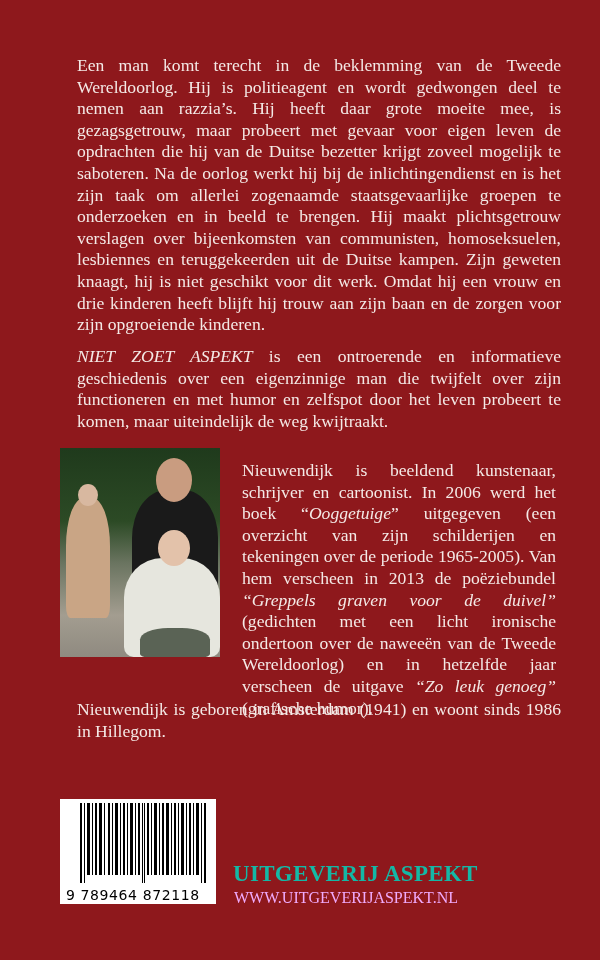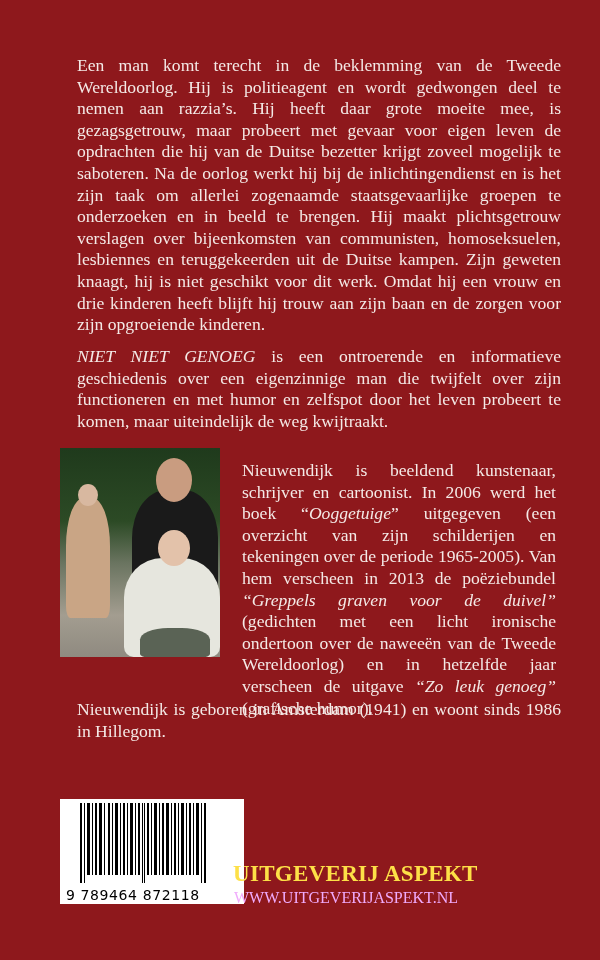--- a/index.html
+++ b/index.html
@@ -28,43 +28,43 @@
     overflow: hidden;
   }
   .fig { position: absolute; border-radius: 40% 40% 10% 10%; }
   #bio {
     position: absolute; left: 170px; top: 0; width: 314px;
     font-size: 17.6px; line-height: 21.6px; text-align: justify; margin: 12px;
   }
   #p4 { top: 682px; }
   #barcode {
     position: absolute; left: 60px; top: 799px;
-    width: 184px; height: 105px; background: #fff;
+    width: 156px; height: 105px; background: #fff;
   }
   #bars { position: absolute; left: 20px; top: 4px; width: 130px; height: 80px; }
   #isbn {
     position: absolute; left: 6px; bottom: 1px;
     font-family: "DejaVu Sans", sans-serif; font-size: 14px; color: #000; letter-spacing: 0.6px;
     background: #fff;
   }
   #pub-name {
     position: absolute; left: 233px; top: 861px;
-    font-size: 23px; font-weight: bold; letter-spacing: 0.3px; color: #fde047;
+    font-size: 23px; font-weight: bold; letter-spacing: 0.3px; color: #14b8a6;
   }
   #pub-url {
     position: absolute; left: 234px; top: 889px;
     font-size: 16px; color: #f0abfc;
   }
 </style>
 </head>
 <body>
 
 <p class="text" id="p1">Een man komt terecht in de beklemming van de Tweede Wereldoorlog. Hij is politieagent en wordt gedwongen deel te nemen aan razzia’s. Hij heeft daar grote moeite mee, is gezagsgetrouw, maar probeert met gevaar voor eigen leven de opdrachten die hij van de Duitse bezetter krijgt zoveel mogelijk te saboteren. Na de oorlog werkt hij bij de inlichtingendienst en is het zijn taak om allerlei zogenaamde staatsgevaarlijke groepen te onderzoeken en in beeld te brengen. Hij maakt plichtsgetrouw verslagen over bijeenkomsten van communisten, homoseksuelen, lesbiennes en teruggekeerden uit de Duitse kampen. Zijn geweten knaagt, hij is niet geschikt voor dit werk. Omdat hij een vrouw en drie kinderen heeft blijft hij trouw aan zijn baan en de zorgen voor zijn opgroeiende kinderen.</p>
 
-<p class="text" id="p2"><i>NIET NIET GENOEG</i><span> is een ontroerende en informatieve geschiedenis over een eigenzinnige man die twijfelt over zijn functioneren en met humor en zelfspot door het leven probeert te komen, maar uiteindelijk de weg kwijtraakt.</span></p>
+<p class="text" id="p2"><i>NIET ZOET ASPEKT</i><span> is een ontroerende en informatieve geschiedenis over een eigenzinnige man die twijfelt over zijn functioneren en met humor en zelfspot door het leven probeert te komen, maar uiteindelijk de weg kwijtraakt.</span></p>
 
 <div id="bio-wrap">
   <div id="photo">
     <div class="fig" style="left:6px;top:50px;width:44px;height:120px;background:#c9a585;"></div>
     <div class="fig" style="left:18px;top:36px;width:20px;height:22px;background:#d8b8a0;border-radius:50%;"></div>
     <div class="fig" style="left:72px;top:42px;width:86px;height:120px;background:#1a1a1a;"></div>
     <div class="fig" style="left:96px;top:10px;width:36px;height:44px;background:#c99c80;border-radius:50%;"></div>
     <div class="fig" style="left:64px;top:110px;width:96px;height:99px;background:#e6e6de;"></div>
     <div class="fig" style="left:98px;top:82px;width:32px;height:36px;background:#e3c2aa;border-radius:50%;"></div>
     <div class="fig" style="left:80px;top:180px;width:70px;height:29px;background:#5a6355;"></div>

